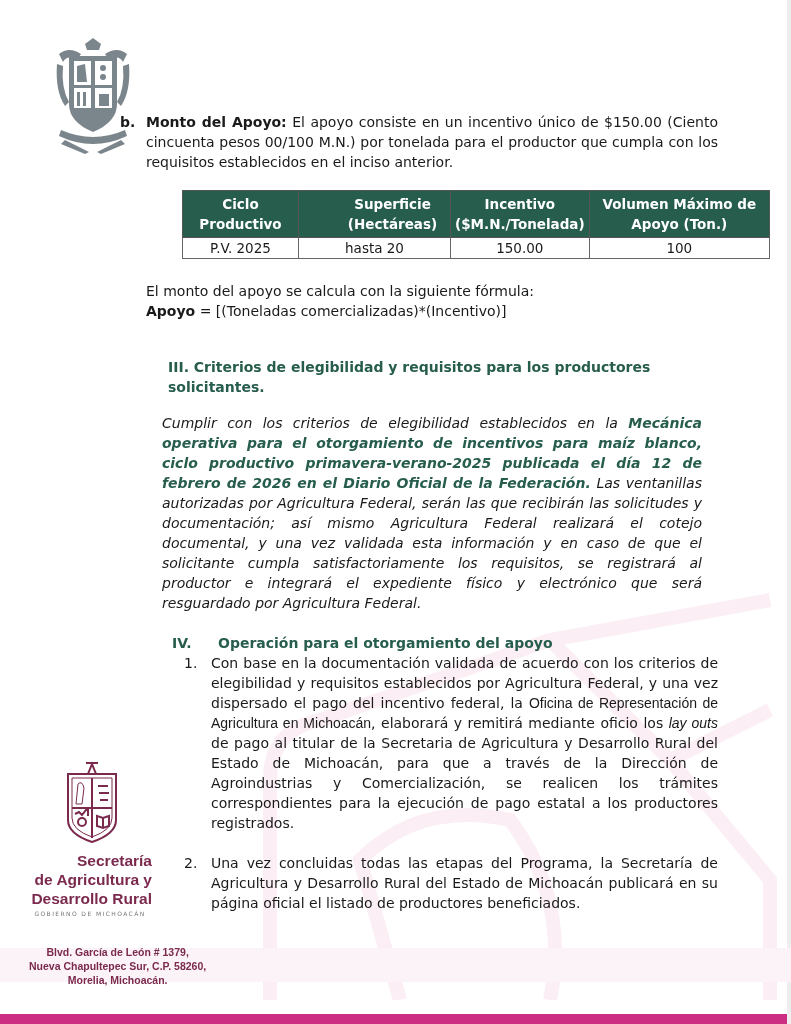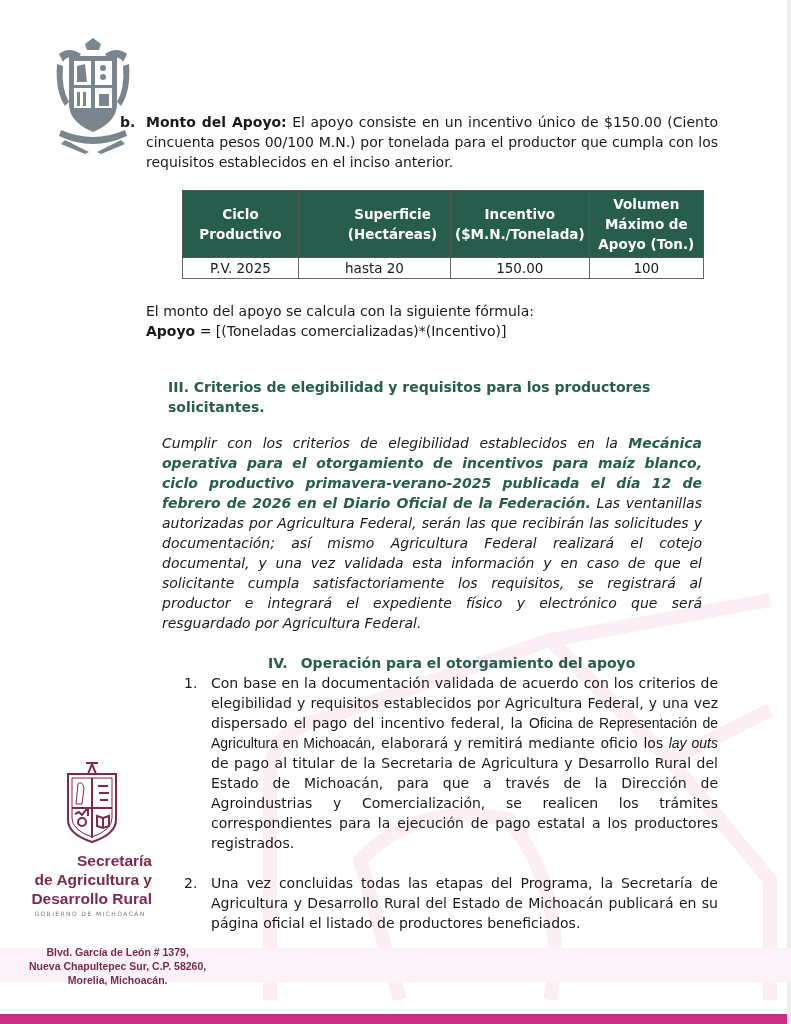--- a/index.html
+++ b/index.html
@@ -13,28 +13,28 @@
     .bottom-bar { position: absolute; left: 0; bottom: 0; width: 787px; height: 10px; background: #cc2e82; }
 
     .crest-top { position: absolute; left: 55px; top: 36px; width: 76px; height: 118px; }
 
     .content { position: absolute; left: 146px; top: 112px; width: 572px; font-size: 14px; line-height: 20px; }
     .para-b { margin-left: 28px; text-align: justify; position: relative; }
     .para-b .marker { position: absolute; left: -26px; top: 0; font-weight: bold; }
     .bold { font-weight: bold; }
     .green { color: #275d4d; font-weight: bold; }
 
-    table.support { border-collapse: collapse; margin: 18px 0 0 36px; width: 522px; font-size: 13.5px; }
+    table.support { border-collapse: collapse; margin: 18px 0 0 36px; width: 588px; font-size: 13.5px; }
     table.support th { background: #275d4d; color: #fff; font-weight: bold; padding: 3px 4px; border: 1px solid #555; line-height: 20px; text-align: center; }
     table.support td { text-align: center; border: 1px solid #666; padding: 0 13px; line-height: 20px; }
 
     .formula { margin-top: 22px; }
     .sec3-title { margin-top: 36px; margin-left: 22px; }
     .sec3-body { text-align: justify; }
-    .sec4-head { margin-top: 20px; margin-left: 26px; text-align: center; }
+    .sec4-head { margin-top: 20px; margin-left: 26px; }
     .sec4-head .num { display: inline-block; width: 46px; }
     ol.ops { list-style: none; margin: 0; padding: 0; }
     ol.ops li { position: relative; padding-left: 65px; text-align: justify; }
     ol.ops li + li { margin-top: 20px; }
     ol.ops li .idx { position: absolute; left: 38px; top: 0; }
     .serif-sans { font-family: "Liberation Sans", sans-serif; }
 
     .crest-bottom { position: absolute; left: 64px; top: 760px; width: 56px; height: 84px; }
     .sec-name { position: absolute; left: 28px; top: 851px; width: 124px; text-align: right; color: #7b2a4e; font-weight: bold; font-size: 15.5px; line-height: 19px; font-family: "Liberation Sans", sans-serif; }
     .gov-label { position: absolute; left: 28px; top: 910px; width: 124px; text-align: center; color: #777; font-size: 6px; letter-spacing: 1.4px; font-family: "DejaVu Sans", sans-serif; }

